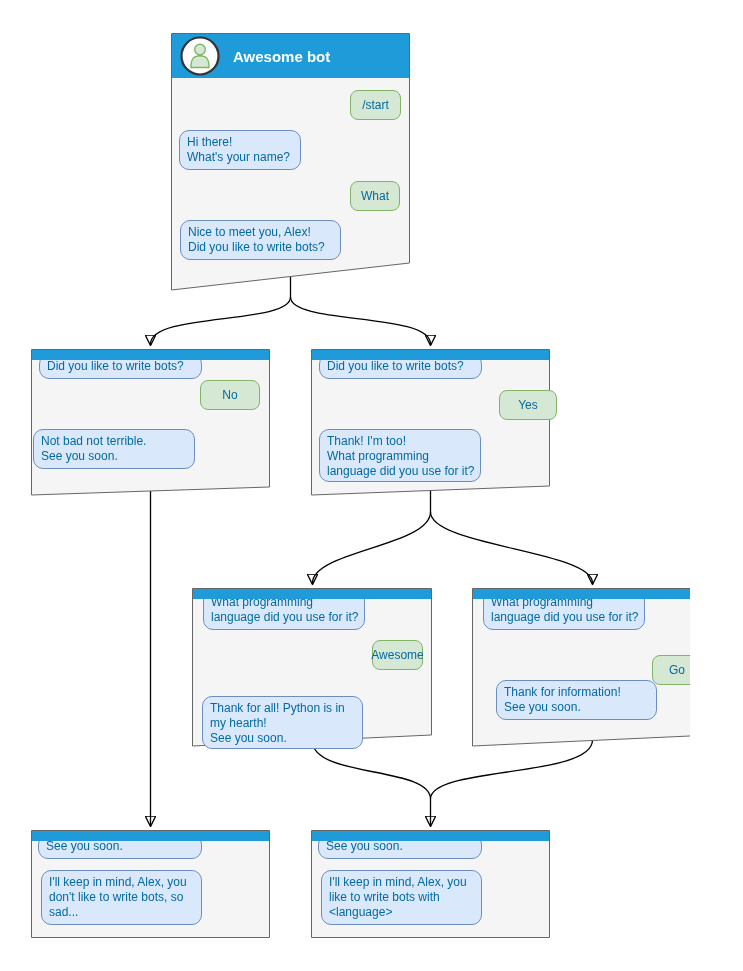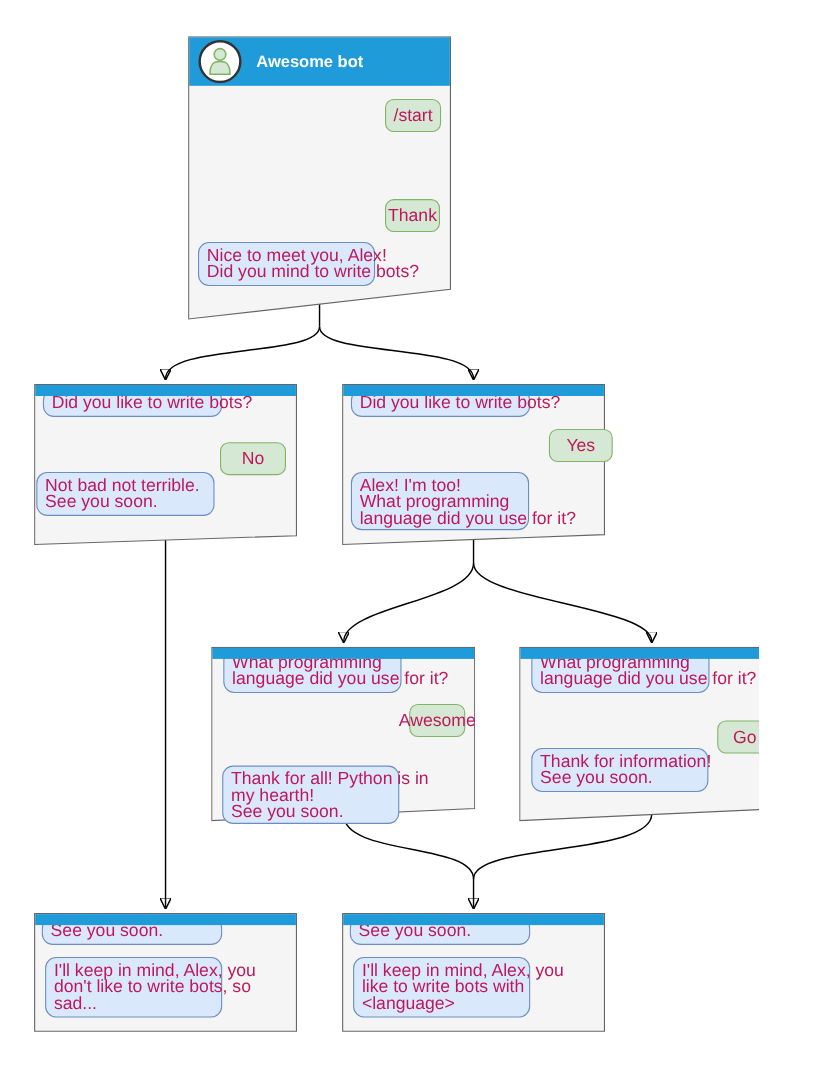--- a/index.html
+++ b/index.html
@@ -22,21 +22,21 @@
   .titlebar .title {
     margin-left:13px; color:var(--c-title-text); font-weight:bold; font-size:15px;
   }
   .minibar {
     position:absolute; left:1px; top:1px; width:237px; height:10px;
     background:var(--c-header-blue); z-index:3;
   }
 
   .bubble {
     position:absolute; z-index:2; box-sizing:border-box;
-    font-size:16px; line-height:15px; white-space:pre; color:#be185d;
+    font-size:12px; line-height:15px; white-space:pre; color:#0369a1;
   }
   .bubble.bot {
     background:var(--c-bubble-bot-fill); border:1px solid var(--c-bubble-bot-border);
     border-radius:10px; padding:4px 7px;
   }
   .bubble.user {
     background:var(--c-bubble-user-fill); border:1px solid var(--c-bubble-user-border);
     border-radius:8px; display:flex; align-items:center; justify-content:center;
     text-align:center; padding:0 4px;
   }
@@ -71,44 +71,46 @@
     </svg>
     <div class="titlebar">
       <svg class="avatar" width="40" height="40">
         <circle cx="20" cy="20" r="18.5" fill="#ffffff" stroke="var(--c-avatar-ring)" stroke-width="2.2"></circle>
         <circle cx="20" cy="13.5" r="5.3" fill="var(--c-bubble-user-fill)" stroke="var(--c-bubble-user-border)" stroke-width="1.4"></circle>
         <path d="M11,30.5 C11,22.5 14,19.8 20,19.8 C26,19.8 29,22.5 29,30.5 L29,31.5 L11,31.5 Z" fill="var(--c-bubble-user-fill)" stroke="var(--c-bubble-user-border)" stroke-width="1.4"></path>
       </svg>
       <span class="title">Awesome bot</span>
     </div>
     <div class="bubble user" style="left:179px;top:57px;width:51px;height:30px">/start</div>
-    <div class="bubble user" style="left:179px;top:148px;width:50px;height:30px">Thank</div>
+    <div class="bubble bot" style="left:8px;top:97px;width:122px;height:40px">Hi there!
+What's your name?</div>
+    <div class="bubble user" style="left:179px;top:148px;width:50px;height:30px">What</div>
     <div class="bubble bot" style="left:9px;top:187px;width:161px;height:40px">Nice to meet you, Alex!
-Did you mind to write bots?</div>
+Did you like to write bots?</div>
   </div>
 
   <div class="window" style="left:31px;top:349px;width:239px;height:147px">
     <svg class="frame" width="239" height="147">
       <polygon points="0.5,0.5 238.5,0.5 238.5,138 0.5,146"></polygon>
     </svg>
     <div class="minibar"></div>
     <div class="bubble bot" style="left:8px;top:5px;width:163px;height:25px">Did you like to write bots?</div>
-    <div class="bubble user" style="left:169px;top:53px;width:60px;height:30px">No</div>
+    <div class="bubble user" style="left:169px;top:31px;width:60px;height:30px">No</div>
     <div class="bubble bot" style="left:2px;top:80px;width:162px;height:40px">Not bad not terrible.
 See you soon.</div>
   </div>
 
   <div class="window" style="left:311px;top:349px;width:239px;height:147px">
     <svg class="frame" width="239" height="147">
       <polygon points="0.5,0.5 238.5,0.5 238.5,137 0.5,146"></polygon>
     </svg>
     <div class="minibar"></div>
     <div class="bubble bot" style="left:8px;top:5px;width:163px;height:25px">Did you like to write bots?</div>
     <div class="bubble user" style="left:188px;top:41px;width:58px;height:30px">Yes</div>
-    <div class="bubble bot" style="left:8px;top:80px;width:162px;height:53px">Alex! I'm too!
+    <div class="bubble bot" style="left:8px;top:80px;width:162px;height:53px">Thank! I'm too!
 What programming
 language did you use for it?</div>
   </div>
 
   <div class="window" style="left:192px;top:588px;width:240px;height:159px">
     <svg class="frame" width="240" height="159">
       <polygon points="0.5,0.5 239.5,0.5 239.5,147 0.5,158"></polygon>
     </svg>
     <div class="minibar" style="width:238px"></div>
     <div class="bubble bot" style="left:11px;top:2px;width:162px;height:40px">What programming
@@ -120,21 +122,21 @@
   </div>
 
   <div class="window" style="left:472px;top:588px;width:240px;height:159px">
     <svg class="frame" width="240" height="159">
       <polygon points="0.5,0.5 239.5,0.5 239.5,147 0.5,158"></polygon>
     </svg>
     <div class="minibar" style="width:238px"></div>
     <div class="bubble bot" style="left:11px;top:2px;width:162px;height:40px">What programming
 language did you use for it?</div>
     <div class="bubble user" style="left:180px;top:67px;width:50px;height:30px">Go</div>
-    <div class="bubble bot" style="left:11px;top:92px;width:161px;height:40px">Thank for information!
+    <div class="bubble bot" style="left:24px;top:92px;width:161px;height:40px">Thank for information!
 See you soon.</div>
   </div>
 
   <div class="window" style="left:31px;top:830px;width:239px;height:109px">
     <svg class="frame" width="239" height="109">
       <polygon points="0.5,0.5 238.5,0.5 238.5,107.5 0.5,107.5"></polygon>
     </svg>
     <div class="minibar"></div>
     <div class="bubble bot" style="left:7px;top:4px;width:164px;height:25px">See you soon.</div>
     <div class="bubble bot" style="left:10px;top:40px;width:161px;height:55px">I'll keep in mind, Alex, you

